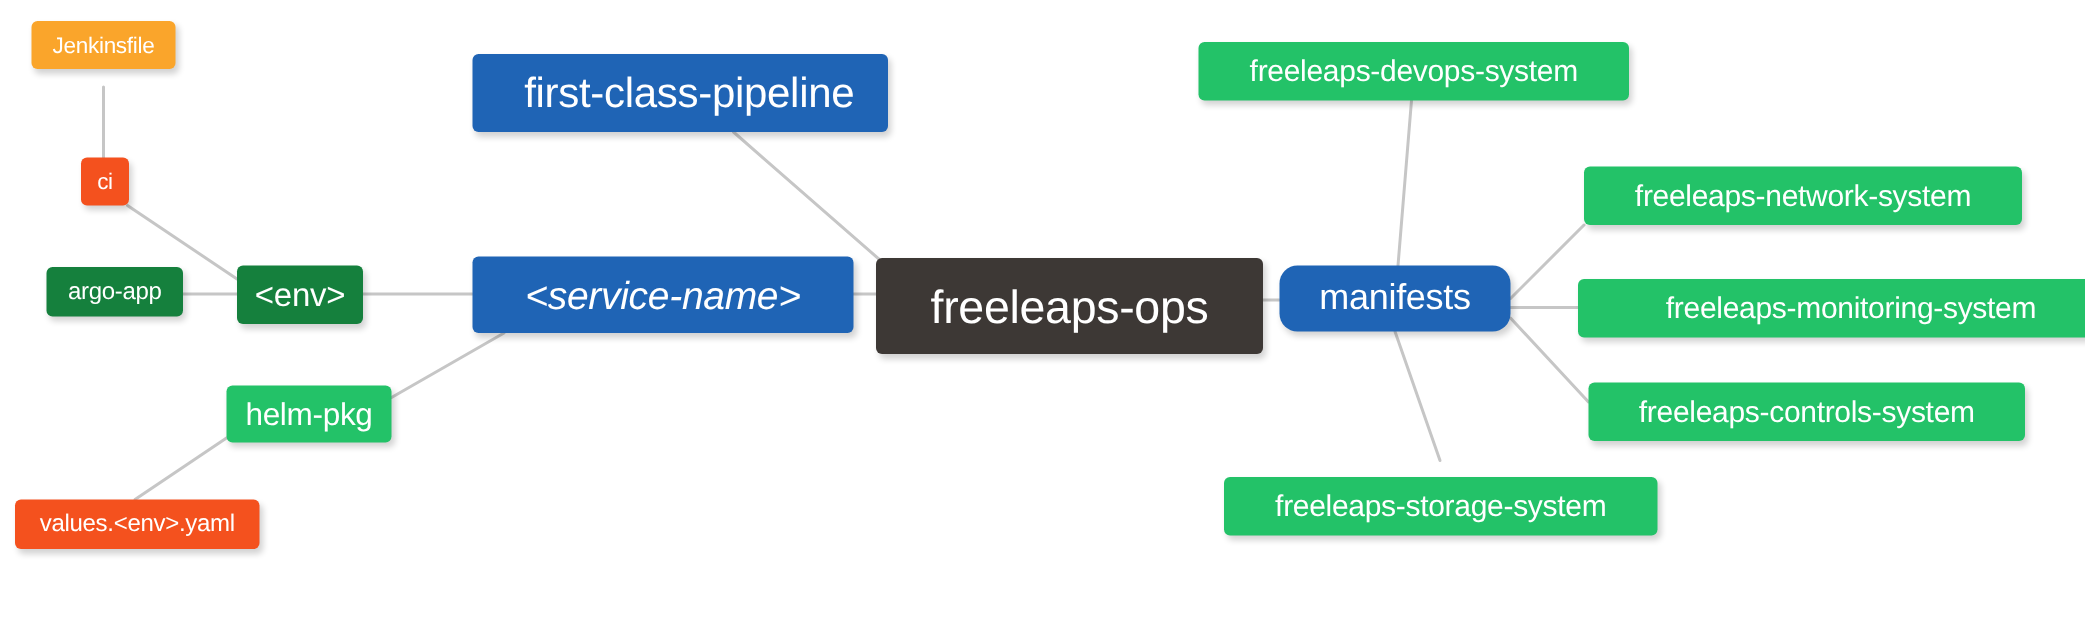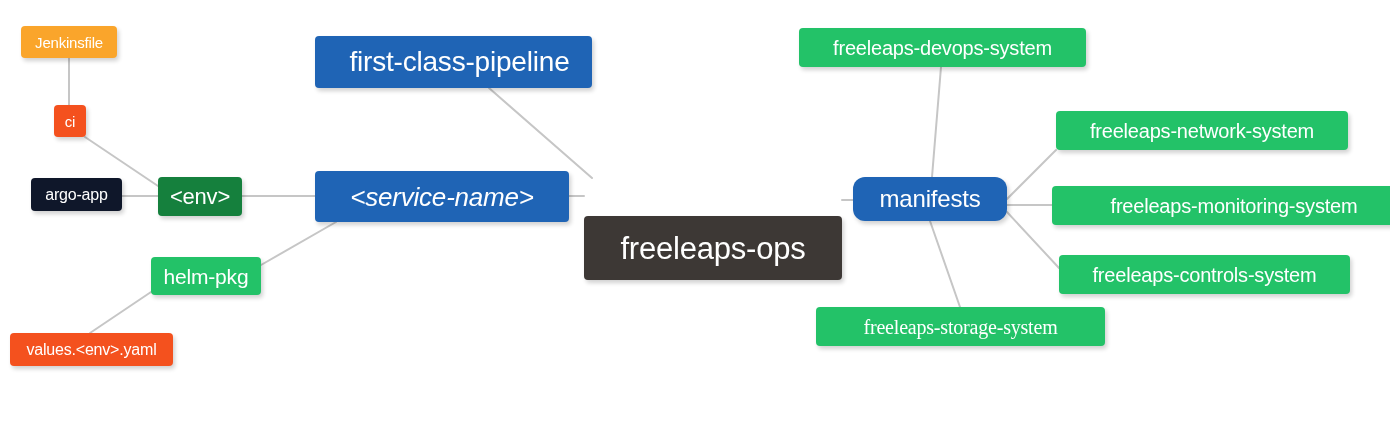--- a/index.html
+++ b/index.html
@@ -57,59 +57,59 @@
       <line x1="69" y1="105" x2="69" y2="58" stroke="#c6c6c6" stroke-width="2" stroke-linecap="round"></line>
       <line x1="158" y1="196" x2="122" y2="196" stroke="#c6c6c6" stroke-width="2" stroke-linecap="round"></line>
       <line x1="151" y1="292" x2="90" y2="333" stroke="#c6c6c6" stroke-width="2" stroke-linecap="round"></line>
       <line x1="932" y1="177" x2="941" y2="67" stroke="#c6c6c6" stroke-width="2" stroke-linecap="round"></line>
       <line x1="1007" y1="199" x2="1056" y2="150" stroke="#c6c6c6" stroke-width="2" stroke-linecap="round"></line>
       <line x1="1007" y1="205" x2="1052" y2="205" stroke="#c6c6c6" stroke-width="2" stroke-linecap="round"></line>
       <line x1="1007" y1="212" x2="1059" y2="268" stroke="#c6c6c6" stroke-width="2" stroke-linecap="round"></line>
       <line x1="930" y1="221" x2="960" y2="307" stroke="#c6c6c6" stroke-width="2" stroke-linecap="round"></line>
     </svg>
   <div id="node-layer">
-      <div class="node" style="left: 584px; top: 172px; width: 258px; height: 64px; background: rgb(61, 56, 53); font-size: 31px; border-radius: 4px; margin-top: 44px;">
+      <div class="node" style="left: 584px; top: 172px; width: 258px; height: 64px; background: rgb(61, 56, 53); font-size: 31px; border-radius: 4px;">
         <span class="node-label">freeleaps-ops</span>
       </div>
       <div class="node" style="left: 315px; top: 36px; width: 277px; height: 52px; background: rgb(31, 100, 181); font-size: 28px; border-radius: 4px; padding-left: 12px;">
         <span class="node-label">first-class-pipeline</span>
       </div>
       <div class="node" style="left: 315px; top: 171px; width: 254px; height: 51px; background: rgb(31, 100, 181); font-size: 26px; border-radius: 4px; font-style: italic;">
         <span class="node-label">&lt;service-name&gt;</span>
       </div>
       <div class="node" style="left: 853px; top: 177px; width: 154px; height: 44px; background: rgb(31, 100, 181); font-size: 24px; border-radius: 12px;">
         <span class="node-label">manifests</span>
       </div>
       <div class="node" style="left: 158px; top: 177px; width: 84px; height: 39px; background: #15803d; font-size: 22px; border-radius: 4px;">
         <span class="node-label">&lt;env&gt;</span>
       </div>
       <div class="node" style="left: 151px; top: 257px; width: 110px; height: 38px; background: rgb(35, 194, 104); font-size: 21px; border-radius: 4px;">
         <span class="node-label">helm-pkg</span>
       </div>
       <div class="node" style="left: 54px; top: 105px; width: 32px; height: 32px; background: rgb(244, 81, 30); font-size: 15px; border-radius: 4px;">
         <span class="node-label">ci</span>
       </div>
-      <div class="node" style="left: 21px; top: 26px; width: 96px; height: 32px; background: rgb(250, 165, 43); font-size: 15px; border-radius: 4px;">
+      <div class="node" style="left: 21px; top: 14px; width: 96px; height: 32px; background: rgb(250, 165, 43); font-size: 15px; border-radius: 4px;">
         <span class="node-label">Jenkinsfile</span>
       </div>
-      <div class="node" style="left: 31px; top: 178px; width: 91px; height: 33px; background: #0f172a; font-size: 16px; border-radius: 4px;">
+      <div class="node" style="left: 31px; top: 178px; width: 91px; height: 33px; background: #15803d; font-size: 16px; border-radius: 4px;">
         <span class="node-label">argo-app</span>
       </div>
       <div class="node" style="left: 10px; top: 333px; width: 163px; height: 33px; background: rgb(244, 81, 30); font-size: 16px; border-radius: 4px;">
         <span class="node-label">values.&lt;env&gt;.yaml</span>
       </div>
       <div class="node" style="left: 799px; top: 28px; width: 287px; height: 39px; background: rgb(35, 194, 104); font-size: 20px; border-radius: 4px;">
         <span class="node-label">freeleaps-devops-system</span>
       </div>
       <div class="node" style="left: 1056px; top: 111px; width: 292px; height: 39px; background: rgb(35, 194, 104); font-size: 20px; border-radius: 4px;">
         <span class="node-label">freeleaps-network-system</span>
       </div>
       <div class="node" style="left: 1052px; top: 186px; width: 364px; height: 39px; background: rgb(35, 194, 104); font-size: 20px; border-radius: 4px;">
         <span class="node-label">freeleaps-monitoring-system</span>
       </div>
       <div class="node" style="left: 1059px; top: 255px; width: 291px; height: 39px; background: rgb(35, 194, 104); font-size: 20px; border-radius: 4px;">
         <span class="node-label">freeleaps-controls-system</span>
       </div>
-      <div class="node" style="left: 816px; top: 307px; width: 289px; height: 39px; background: rgb(35, 194, 104); font-size: 20px; border-radius: 4px; font-family: Liberation Serif, serif;">
+      <div class="node" style="left: 816px; top: 318px; width: 289px; height: 39px; background: rgb(35, 194, 104); font-size: 20px; border-radius: 4px;">
         <span class="node-label">freeleaps-storage-system</span>
       </div>
     </div>
 </div>
 
 </body></html>

